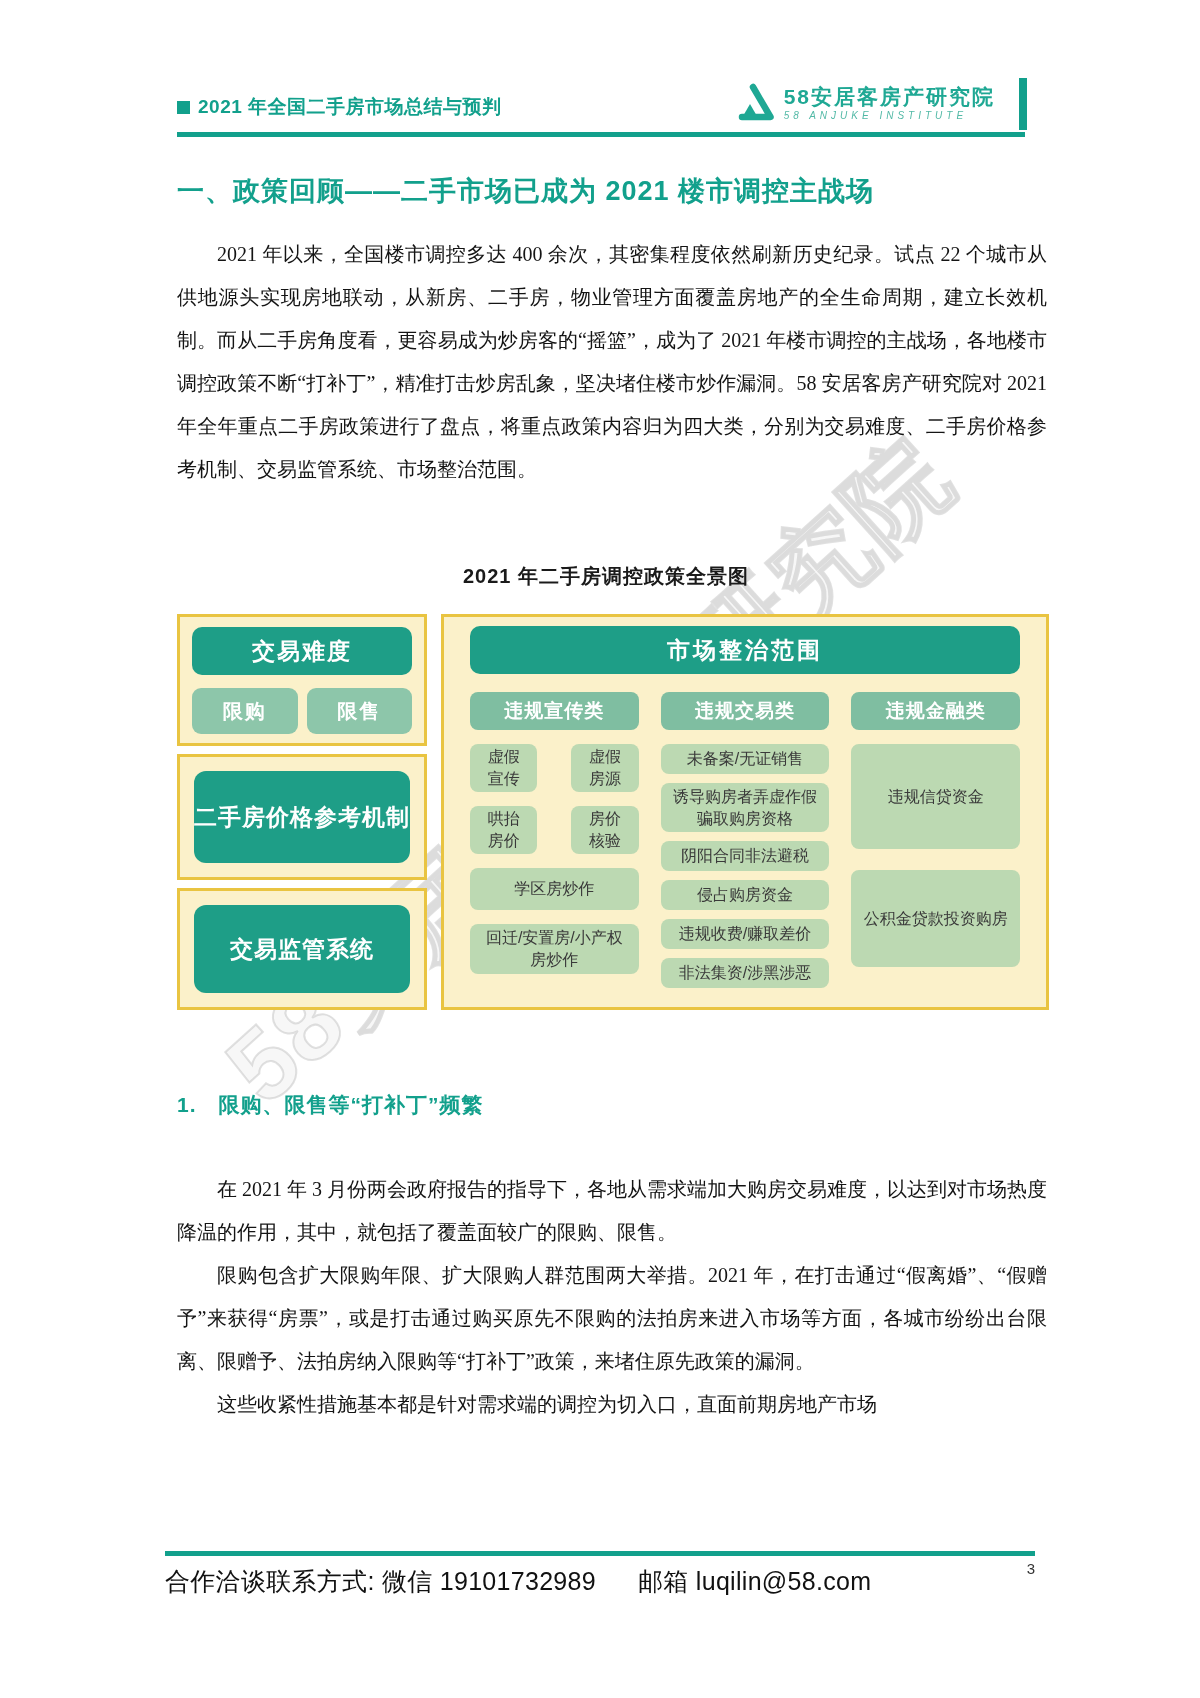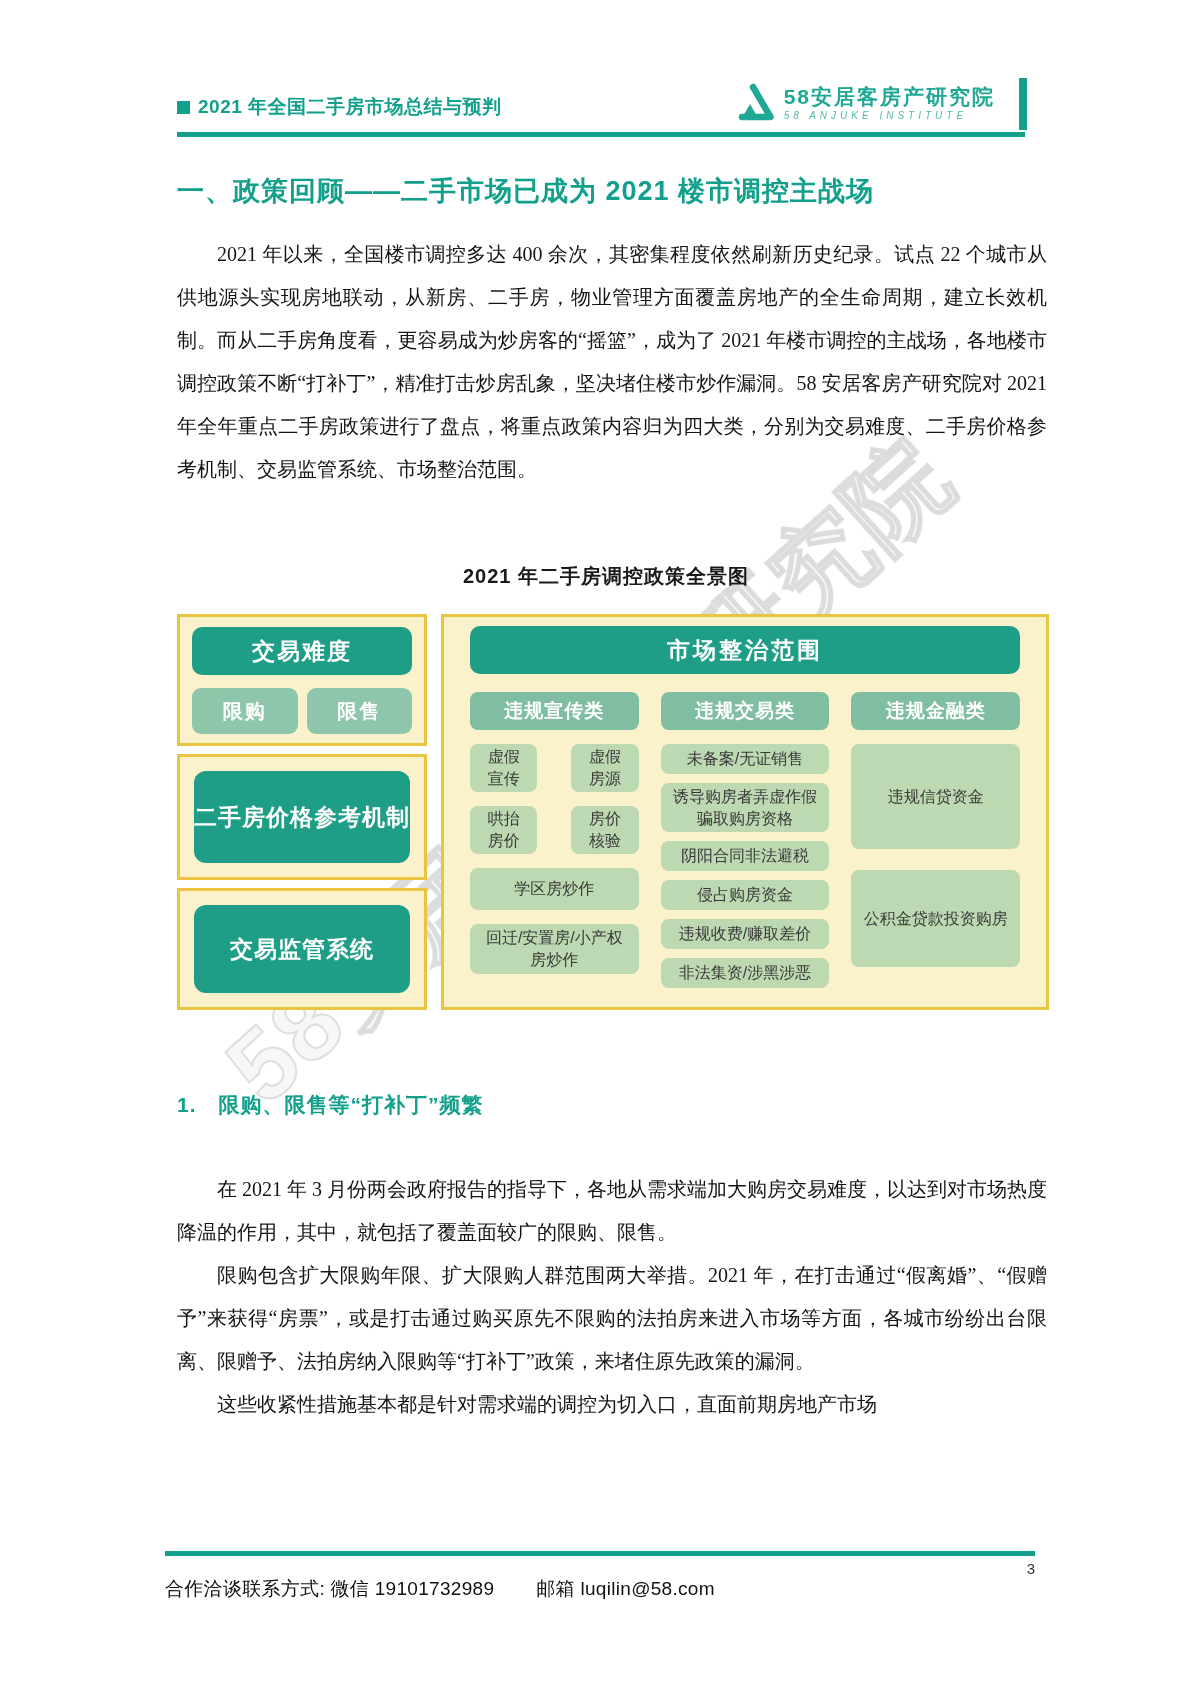--- a/index.html
+++ b/index.html
@@ -126,21 +126,21 @@
     margin-top:80px;
     color:#12a08c; font-size:21px; font-weight:700;
     letter-spacing:1px; line-height:30px;
   }
   .sec-h .num { margin-right:22px; }
   .sec-pars { margin-top:48px; }
   
   .footer { position:absolute; left:165px; top:1551px; width:870px; z-index:3; }
   .ftr-rule { height:5px; background:#12a08c; }
   .ftr-row { display:flex; justify-content:space-between; align-items:flex-start; }
-  .ftr-contact { padding-top:20px; font-size:19px; color:#111; font-weight:500; letter-spacing:0.3px; }
+  .ftr-contact { padding-top:9px; font-size:25px; color:#111; font-weight:500; letter-spacing:0.3px; }
   .ftr-contact .sp { display:inline-block; width:42px; }
   .ftr-page { padding-top:4px; font-size:15px; color:#333; }
 </style>
 </head>
 <body>
 
 <div class="page">
 
   <div class="watermark">58安居客房产研究院</div>
 

